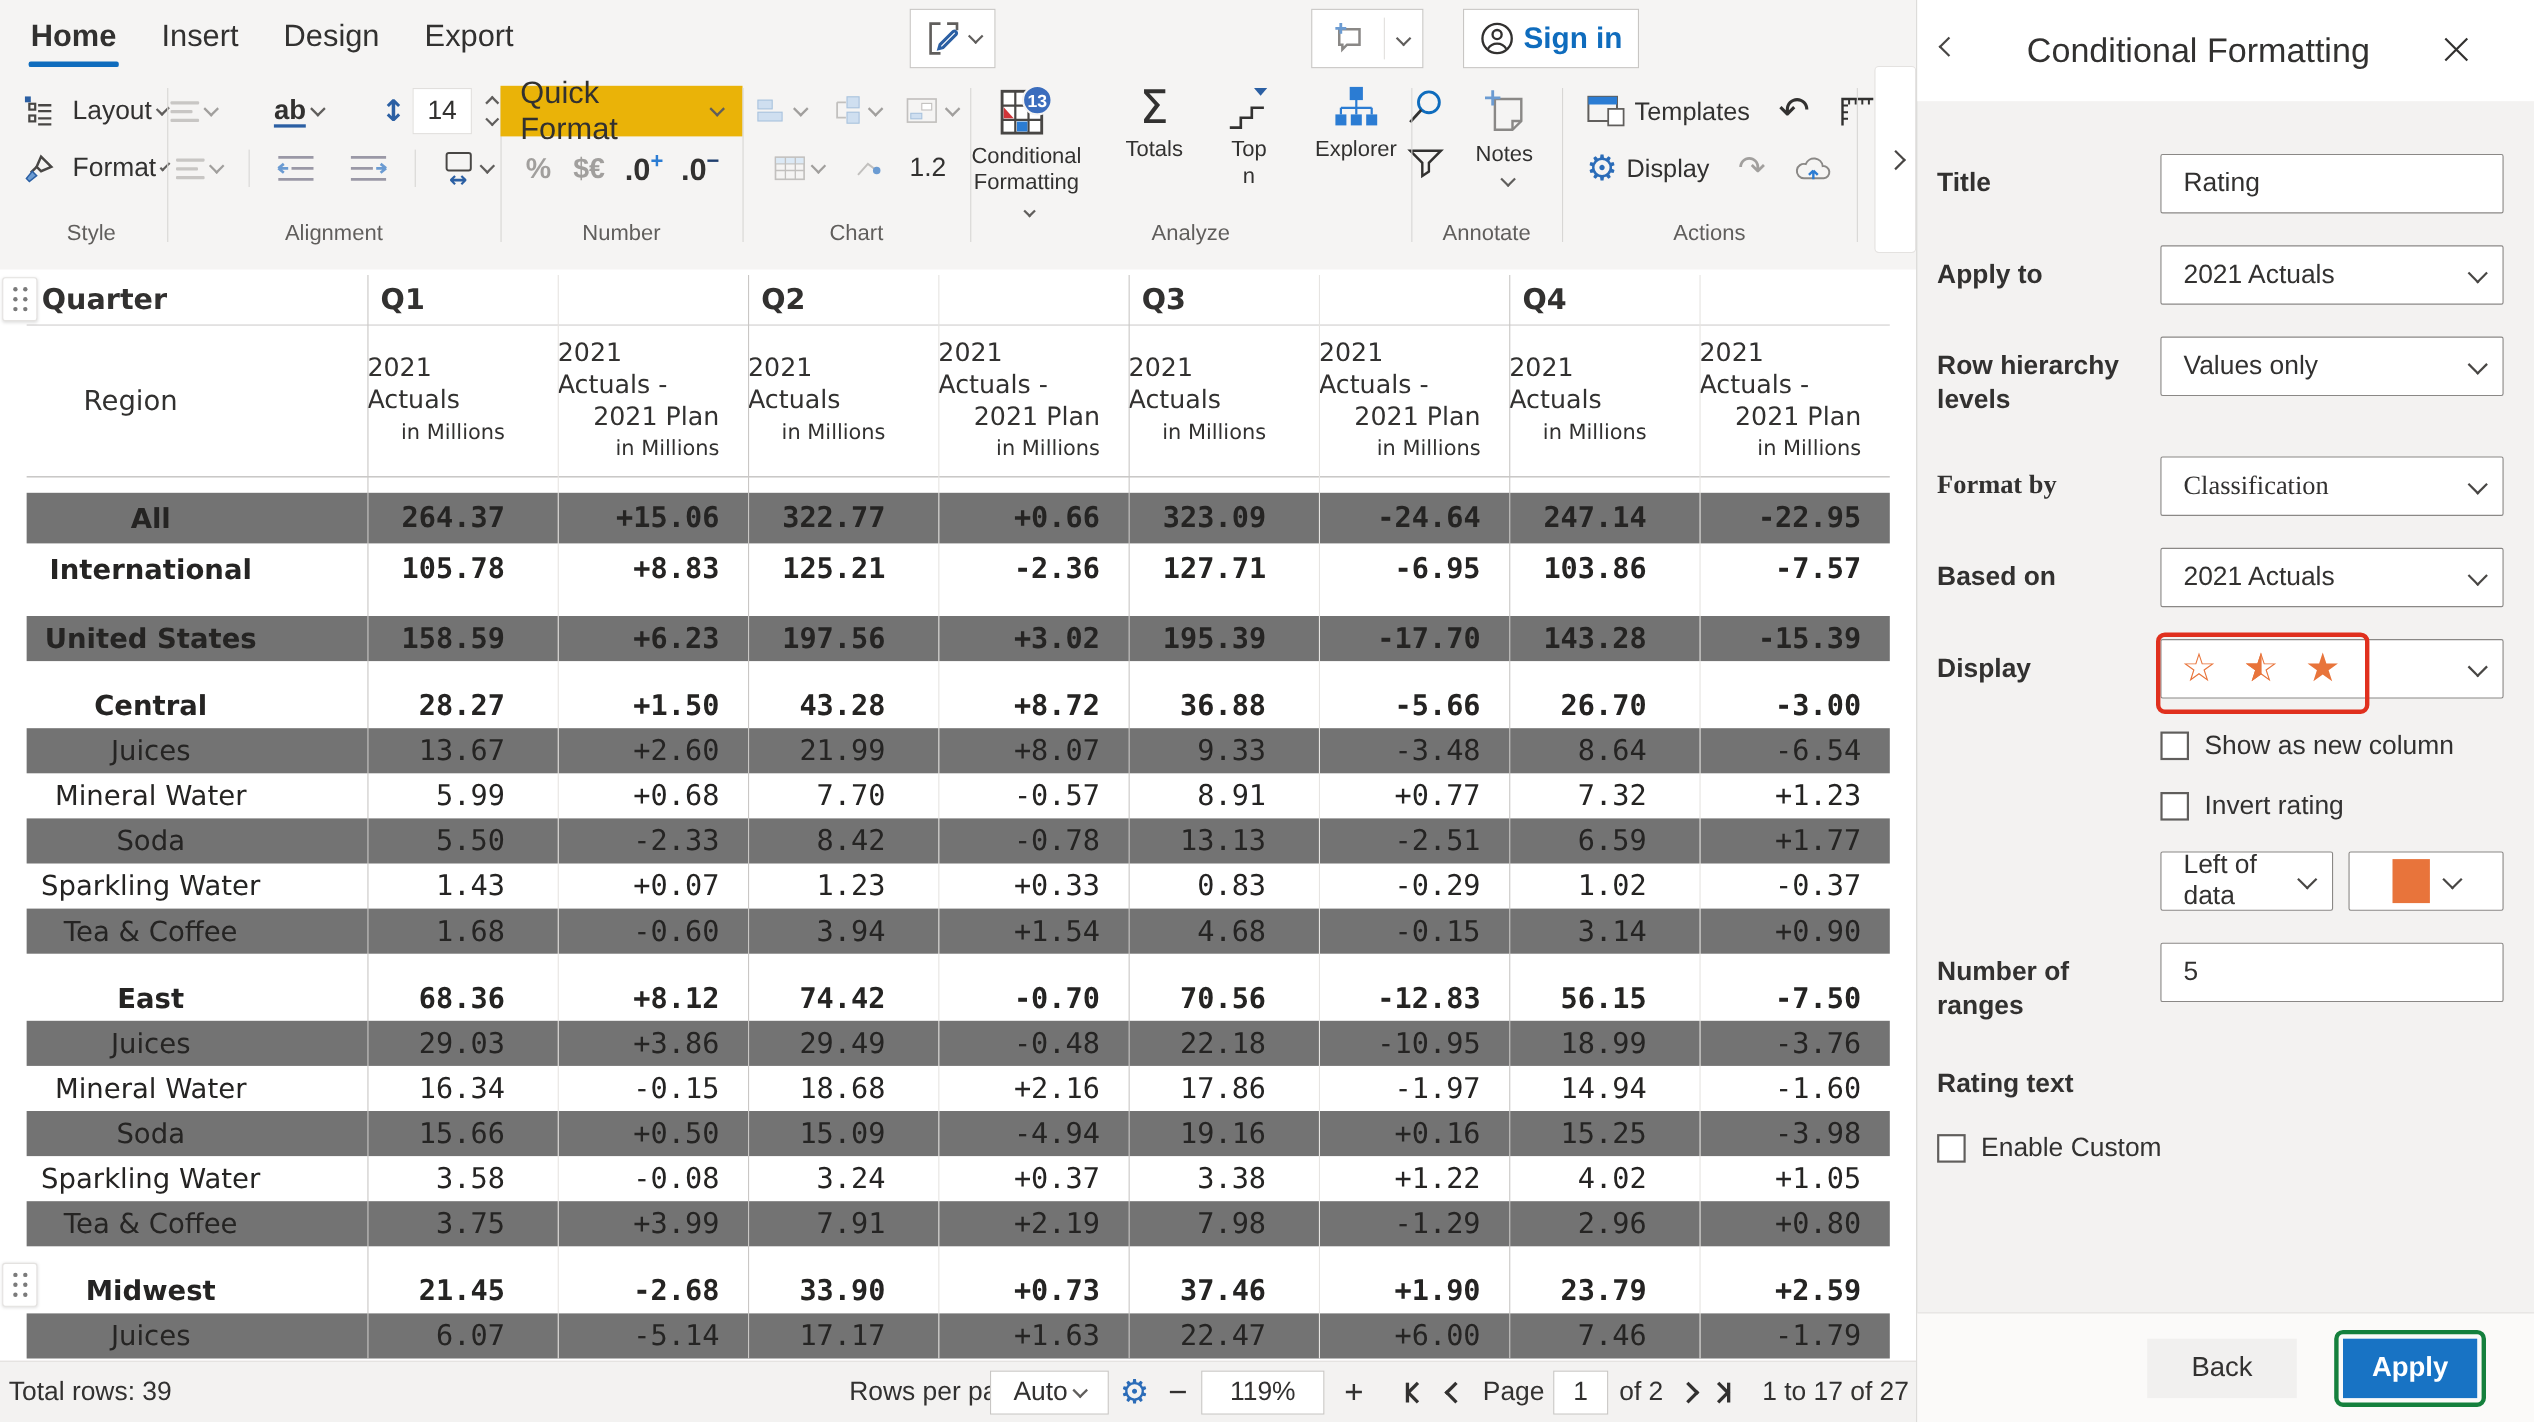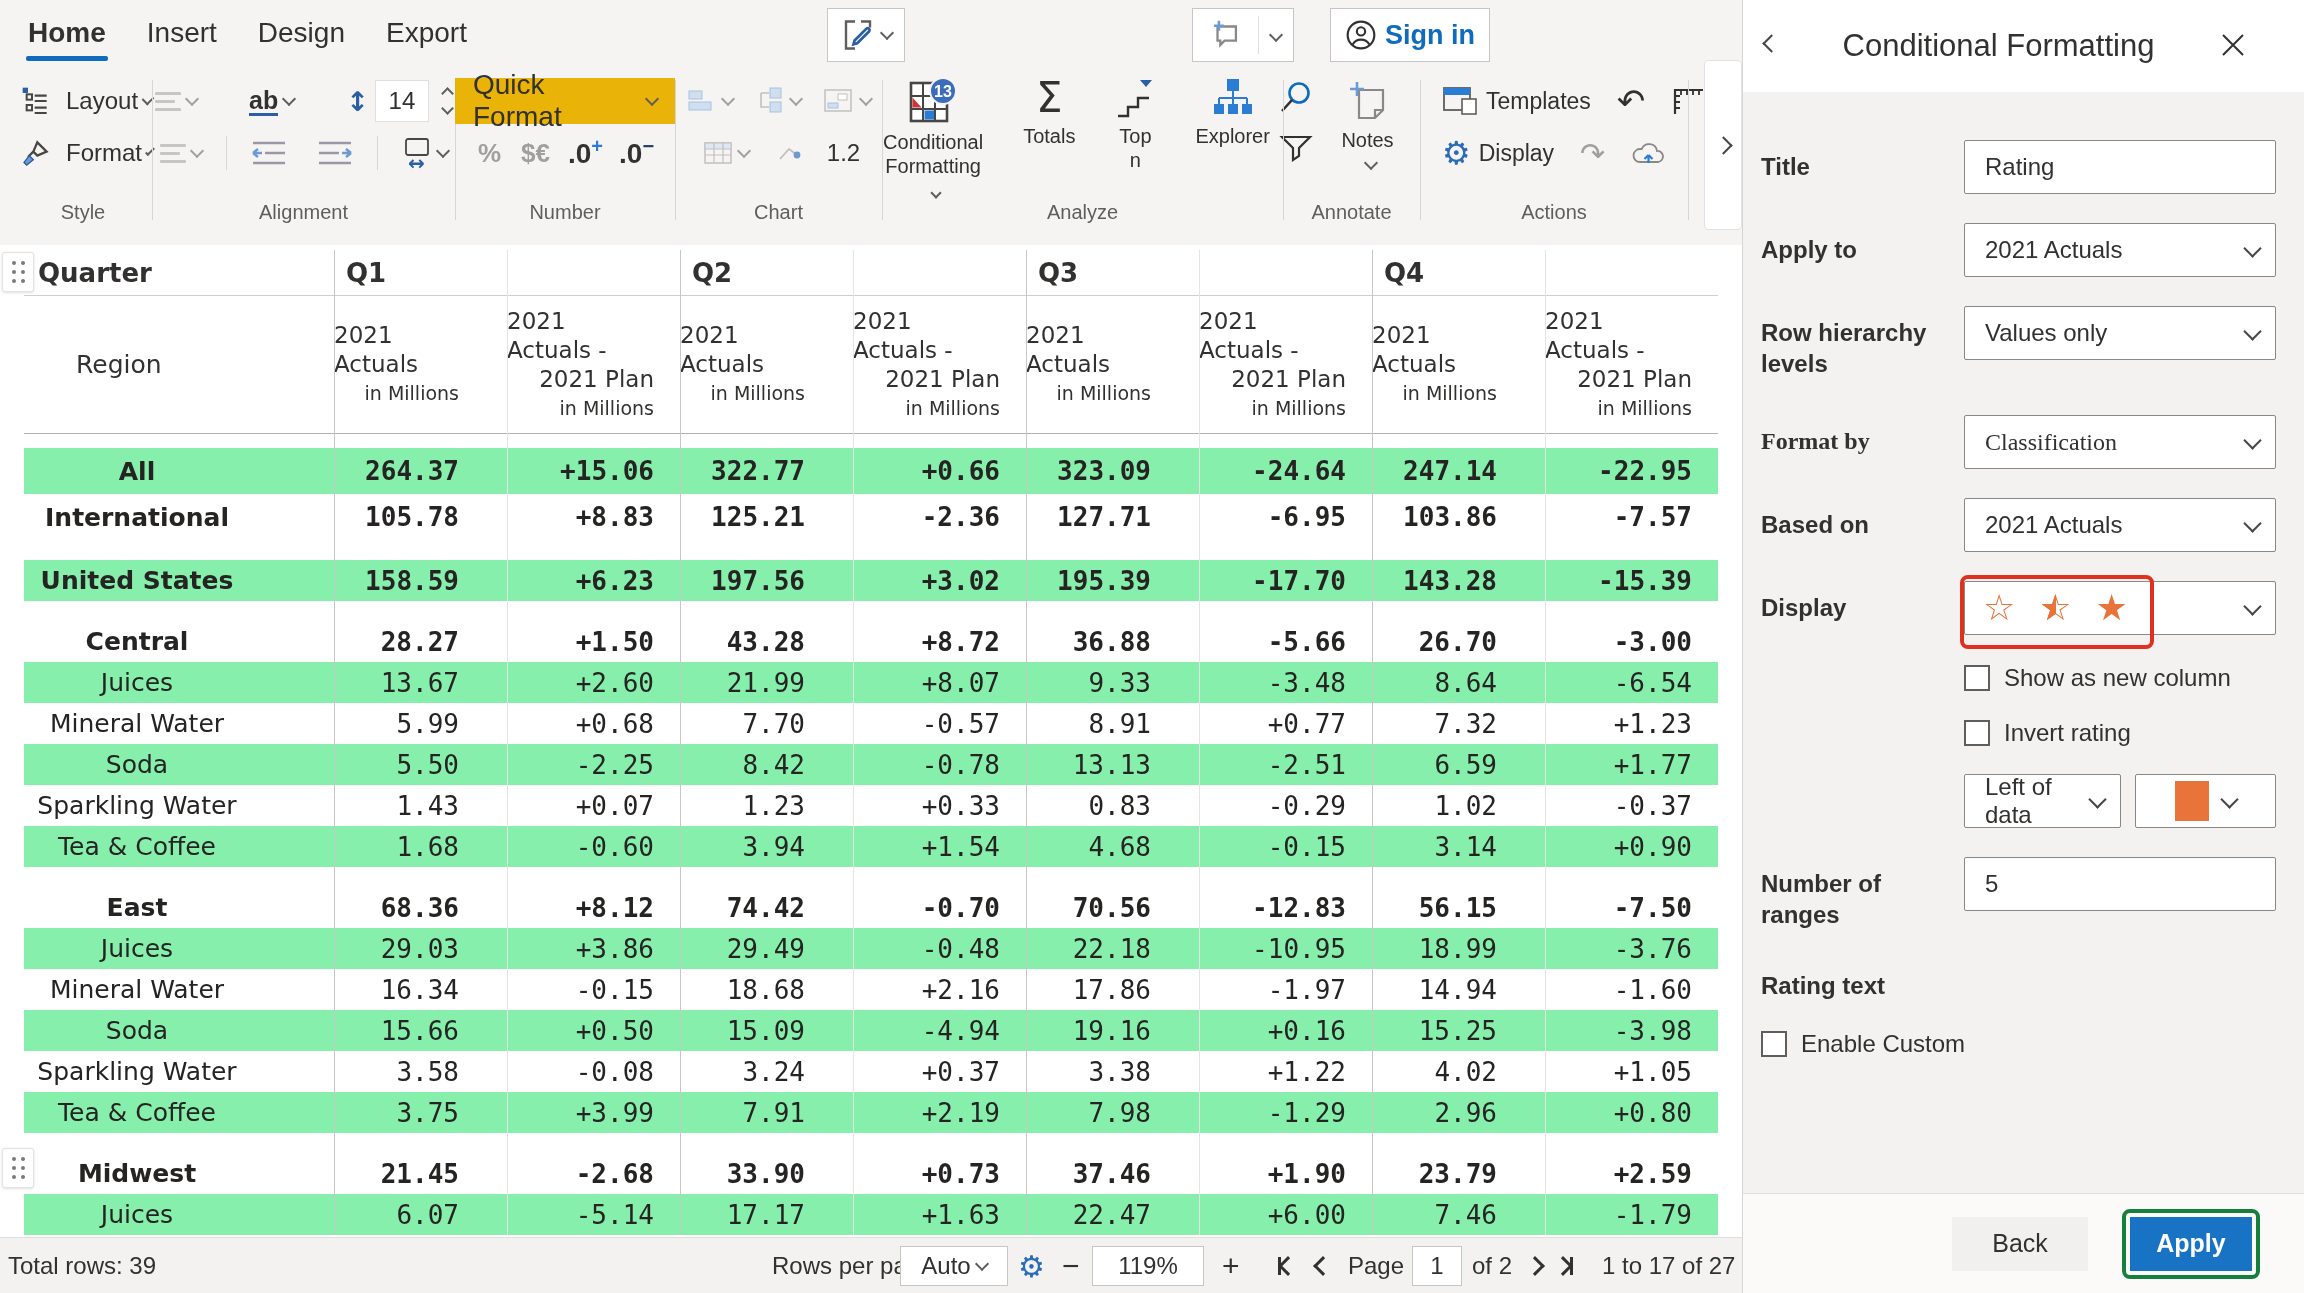--- a/index.html
+++ b/index.html
@@ -54,21 +54,21 @@
   .corner{width:310px;font-weight:bold;font-size:26px;padding-left:14px;font-family:"DejaVu Sans",sans-serif;}
   .qcell{width:346px;font-weight:bold;font-size:26px;padding-left:12px;font-family:"DejaVu Sans",sans-serif;}
   .rowhdr{width:310px;font-size:25px;padding-left:52px;font-family:"DejaVu Sans",sans-serif;}
   .mcell{width:173px;flex-direction:column;justify-content:center;align-items:flex-end;font-size:23px;line-height:29px;font-family:"DejaVu Sans",sans-serif;}
   .mcell .sub{font-size:19px;}
   .mcell.ca{padding-right:48px;} .mcell.cv{padding-right:26px;}
   .tbody{padding-top:14px;}
   .trow{display:flex;height:41px;}
   .trow.tall{height:46px;}
   .trow.gap{margin-top:20px;}
-  .trow.even{background:#86efac;}
+  .trow.even{background:#737373;}
   .trow .c-label{width:310px;justify-content:center;padding-right:84px;font-size:25px;font-family:"DejaVu Sans",sans-serif;color:#252423;}
   .trow.grp .c-label{font-weight:bold;}
   .trow .c-val{width:173px;justify-content:flex-end;font-family:"DejaVu Sans Mono",monospace;font-size:26px;color:#252423;}
   .trow .c-val.ca{padding-right:48px;} .trow .c-val.cv{padding-right:26px;}
   .trow.grp .c-val{font-weight:bold;}
   .drag-handle{position:absolute;width:30px;height:38px;background:#fff;border:1px solid #e4e2e0;border-radius:3px;box-shadow:0 1px 3px rgba(0,0,0,.12);display:flex;align-items:center;justify-content:center;z-index:5;}
   .dots{width:4px;height:4px;background:#7a7a7a;border-radius:50%;box-shadow:9px 0 0 #7a7a7a,0 9px 0 #7a7a7a,9px 9px 0 #7a7a7a,0 18px 0 #7a7a7a,9px 18px 0 #7a7a7a;margin:-18px 0 0 -9px;}
   
   .statusbar{position:absolute;left:0;bottom:0;width:1742px;height:55px;background:#f3f2f1;border-top:1px solid #e1dfdd;font-size:24px;color:#323130;}
   .sb{position:absolute;top:50%;transform:translateY(-50%);white-space:nowrap;}
@@ -546,21 +546,21 @@
             <div class="cell c-val ca">7.70</div>
             <div class="cell c-val cv">-0.57</div>
             <div class="cell c-val ca">8.91</div>
             <div class="cell c-val cv">+0.77</div>
             <div class="cell c-val ca">7.32</div>
             <div class="cell c-val cv">+1.23</div>
           </div>
           <div class="trow even">
             <div class="cell c-label">Soda</div>
             <div class="cell c-val ca">5.50</div>
-            <div class="cell c-val cv">-2.25</div>
+            <div class="cell c-val cv">-2.33</div>
             <div class="cell c-val ca">8.42</div>
             <div class="cell c-val cv">-0.78</div>
             <div class="cell c-val ca">13.13</div>
             <div class="cell c-val cv">-2.51</div>
             <div class="cell c-val ca">6.59</div>
             <div class="cell c-val cv">+1.77</div>
           </div>
           <div class="trow odd">
             <div class="cell c-label">Sparkling Water</div>
             <div class="cell c-val ca">1.43</div>

